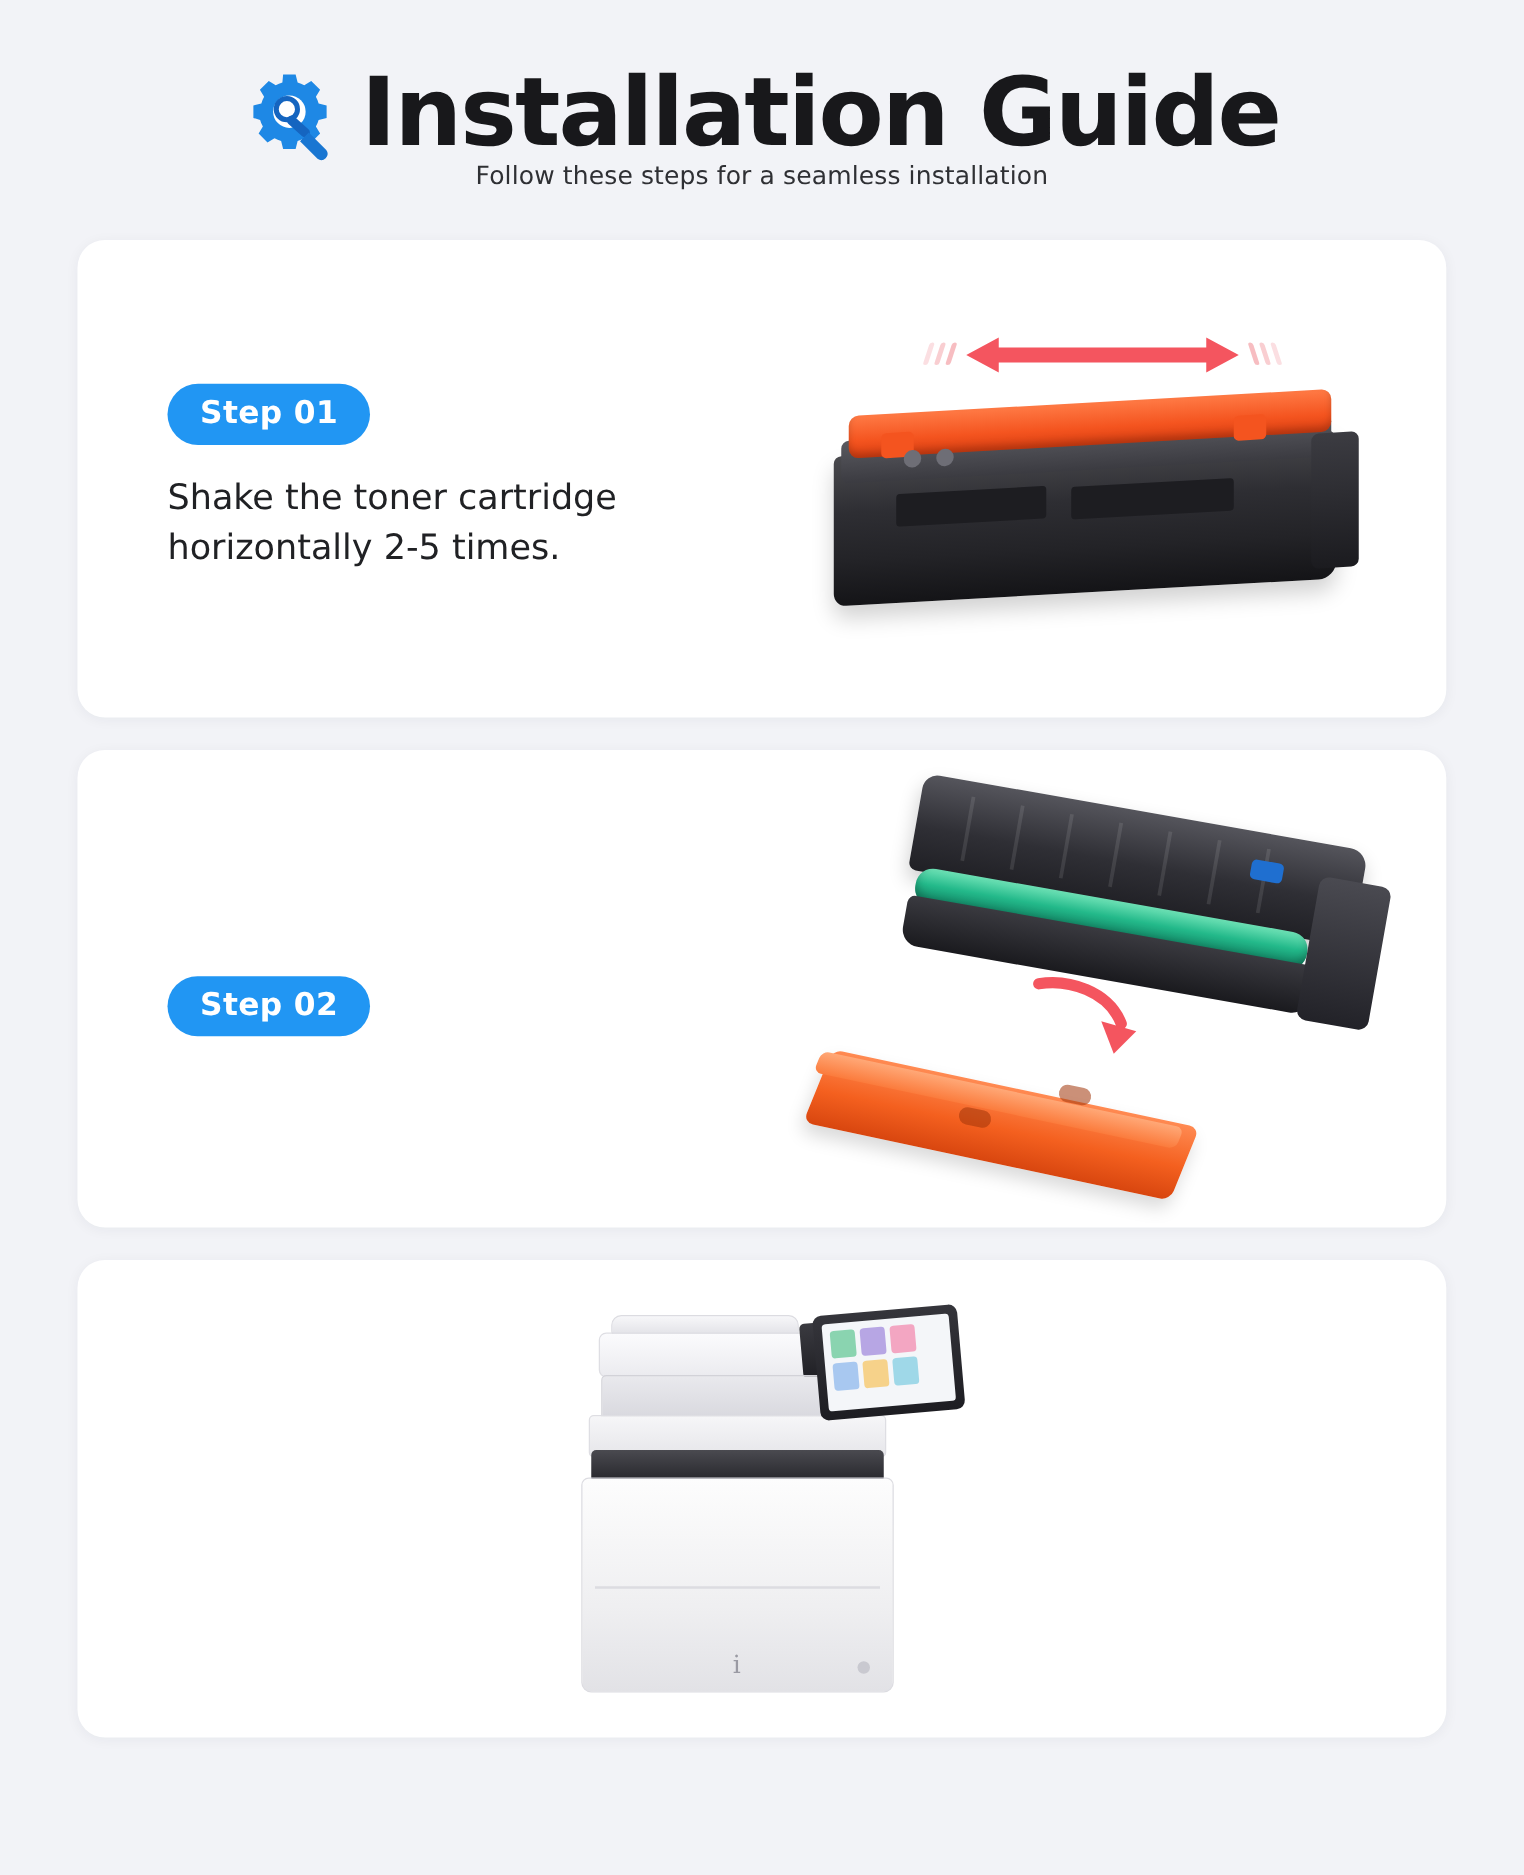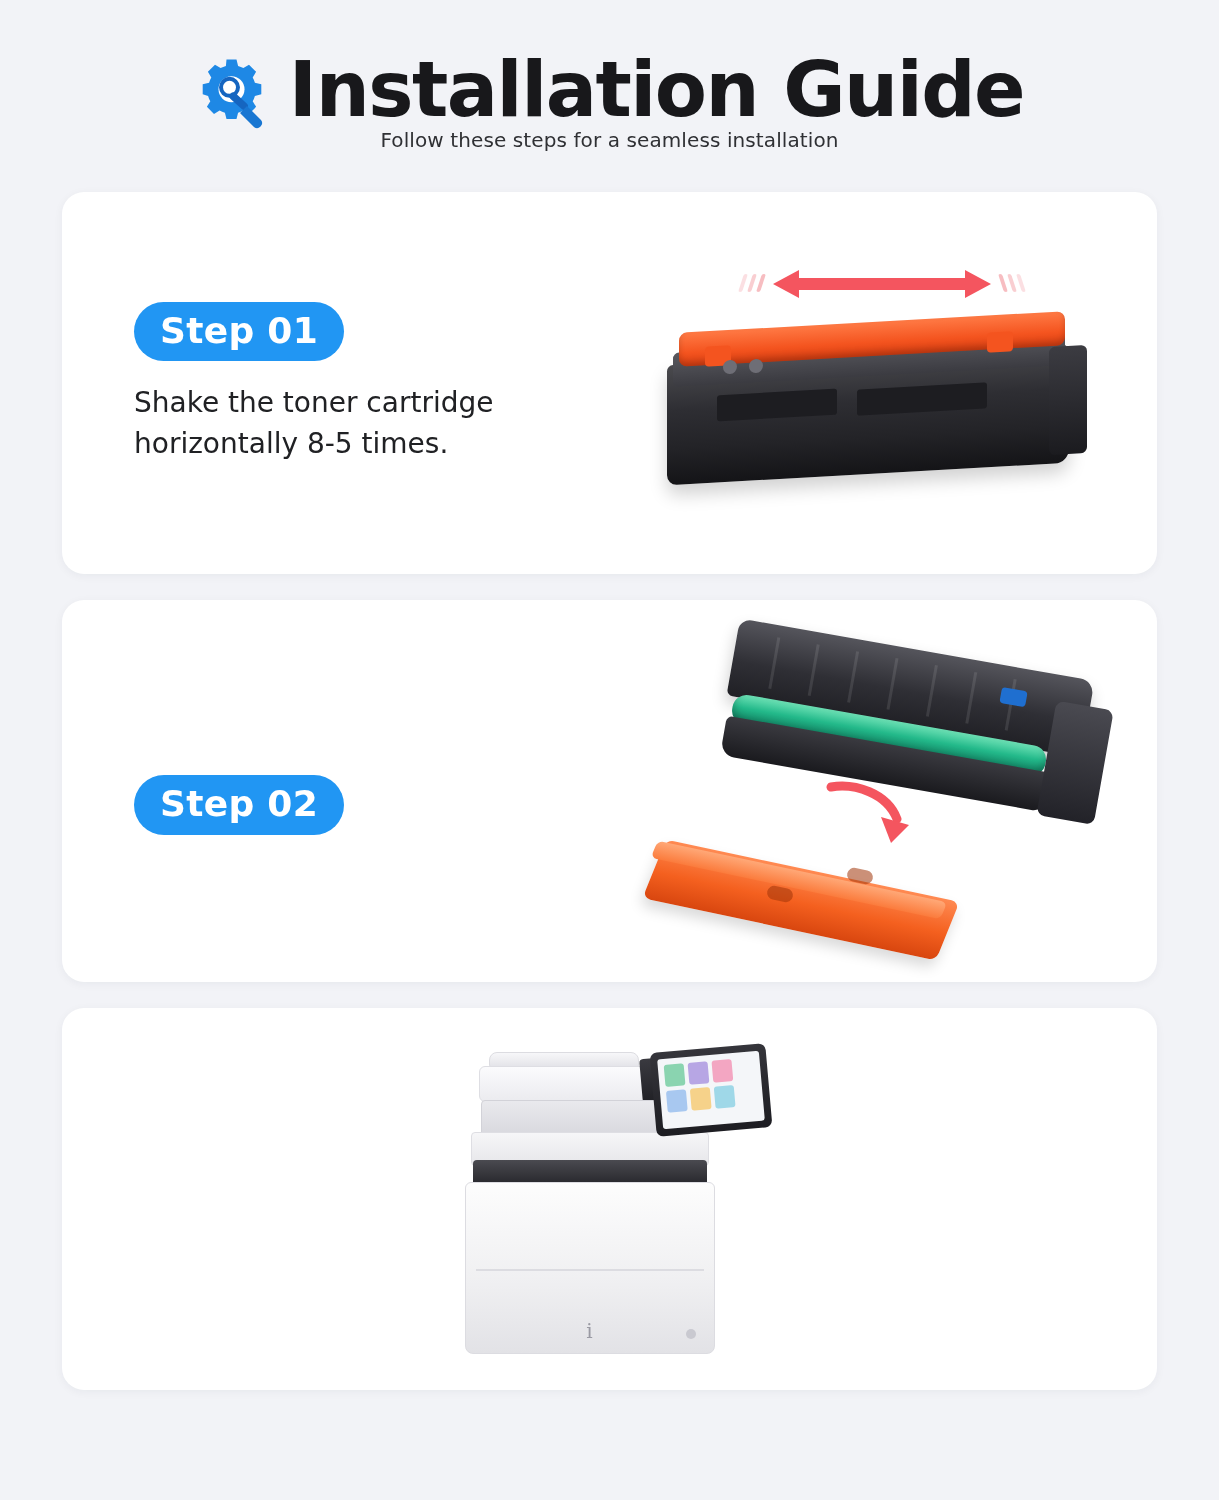--- a/index.html
+++ b/index.html
@@ -80,21 +80,21 @@
   }
   .step-card.c1 .step-left { justify-content: center; }
   .step-card.c2 .step-left { justify-content: center; padding-top: 28px; }
   .step-card.c3 .step-left { justify-content: center; padding-top: 120px; }
 
   .step-badge {
     display: inline-block;
     align-self: flex-start;
     background: #2196f3;
     color: #ffffff;
-    font-size: 36px;
+    font-size: 25px;
     font-weight: 700;
     padding: 10px 26px 12px 26px;
     border-radius: 30px;
     letter-spacing: 0.3px;
     line-height: 1.05;
   }
   .step-text {
     margin-top: 22px;
     font-size: 28px;
     line-height: 1.45;
@@ -455,21 +455,21 @@
       <span class="page-title">Installation Guide</span>
     </div>
     <div class="subtitle">Follow these steps for a seamless installation</div>
   </div>
 
   <div class="steps">
 
     <div class="step-card c1">
       <div class="step-left">
         <div class="step-badge">Step 01</div>
-        <div class="step-text">Shake the toner cartridge horizontally 8-5 times.</div>
+        <div class="step-text">Shake the toner cartridge horizontally 2-5 times.</div>
       </div>
       <div class="step-right">
         <div class="art1">
           <div class="arrow-wrap">
             <div class="motion-l">
               <span class="m-line m1"></span>
                 <span class="m-line m2"></span>
                 <span class="m-line m3"></span>
             </div>
             <div class="motion-r">

